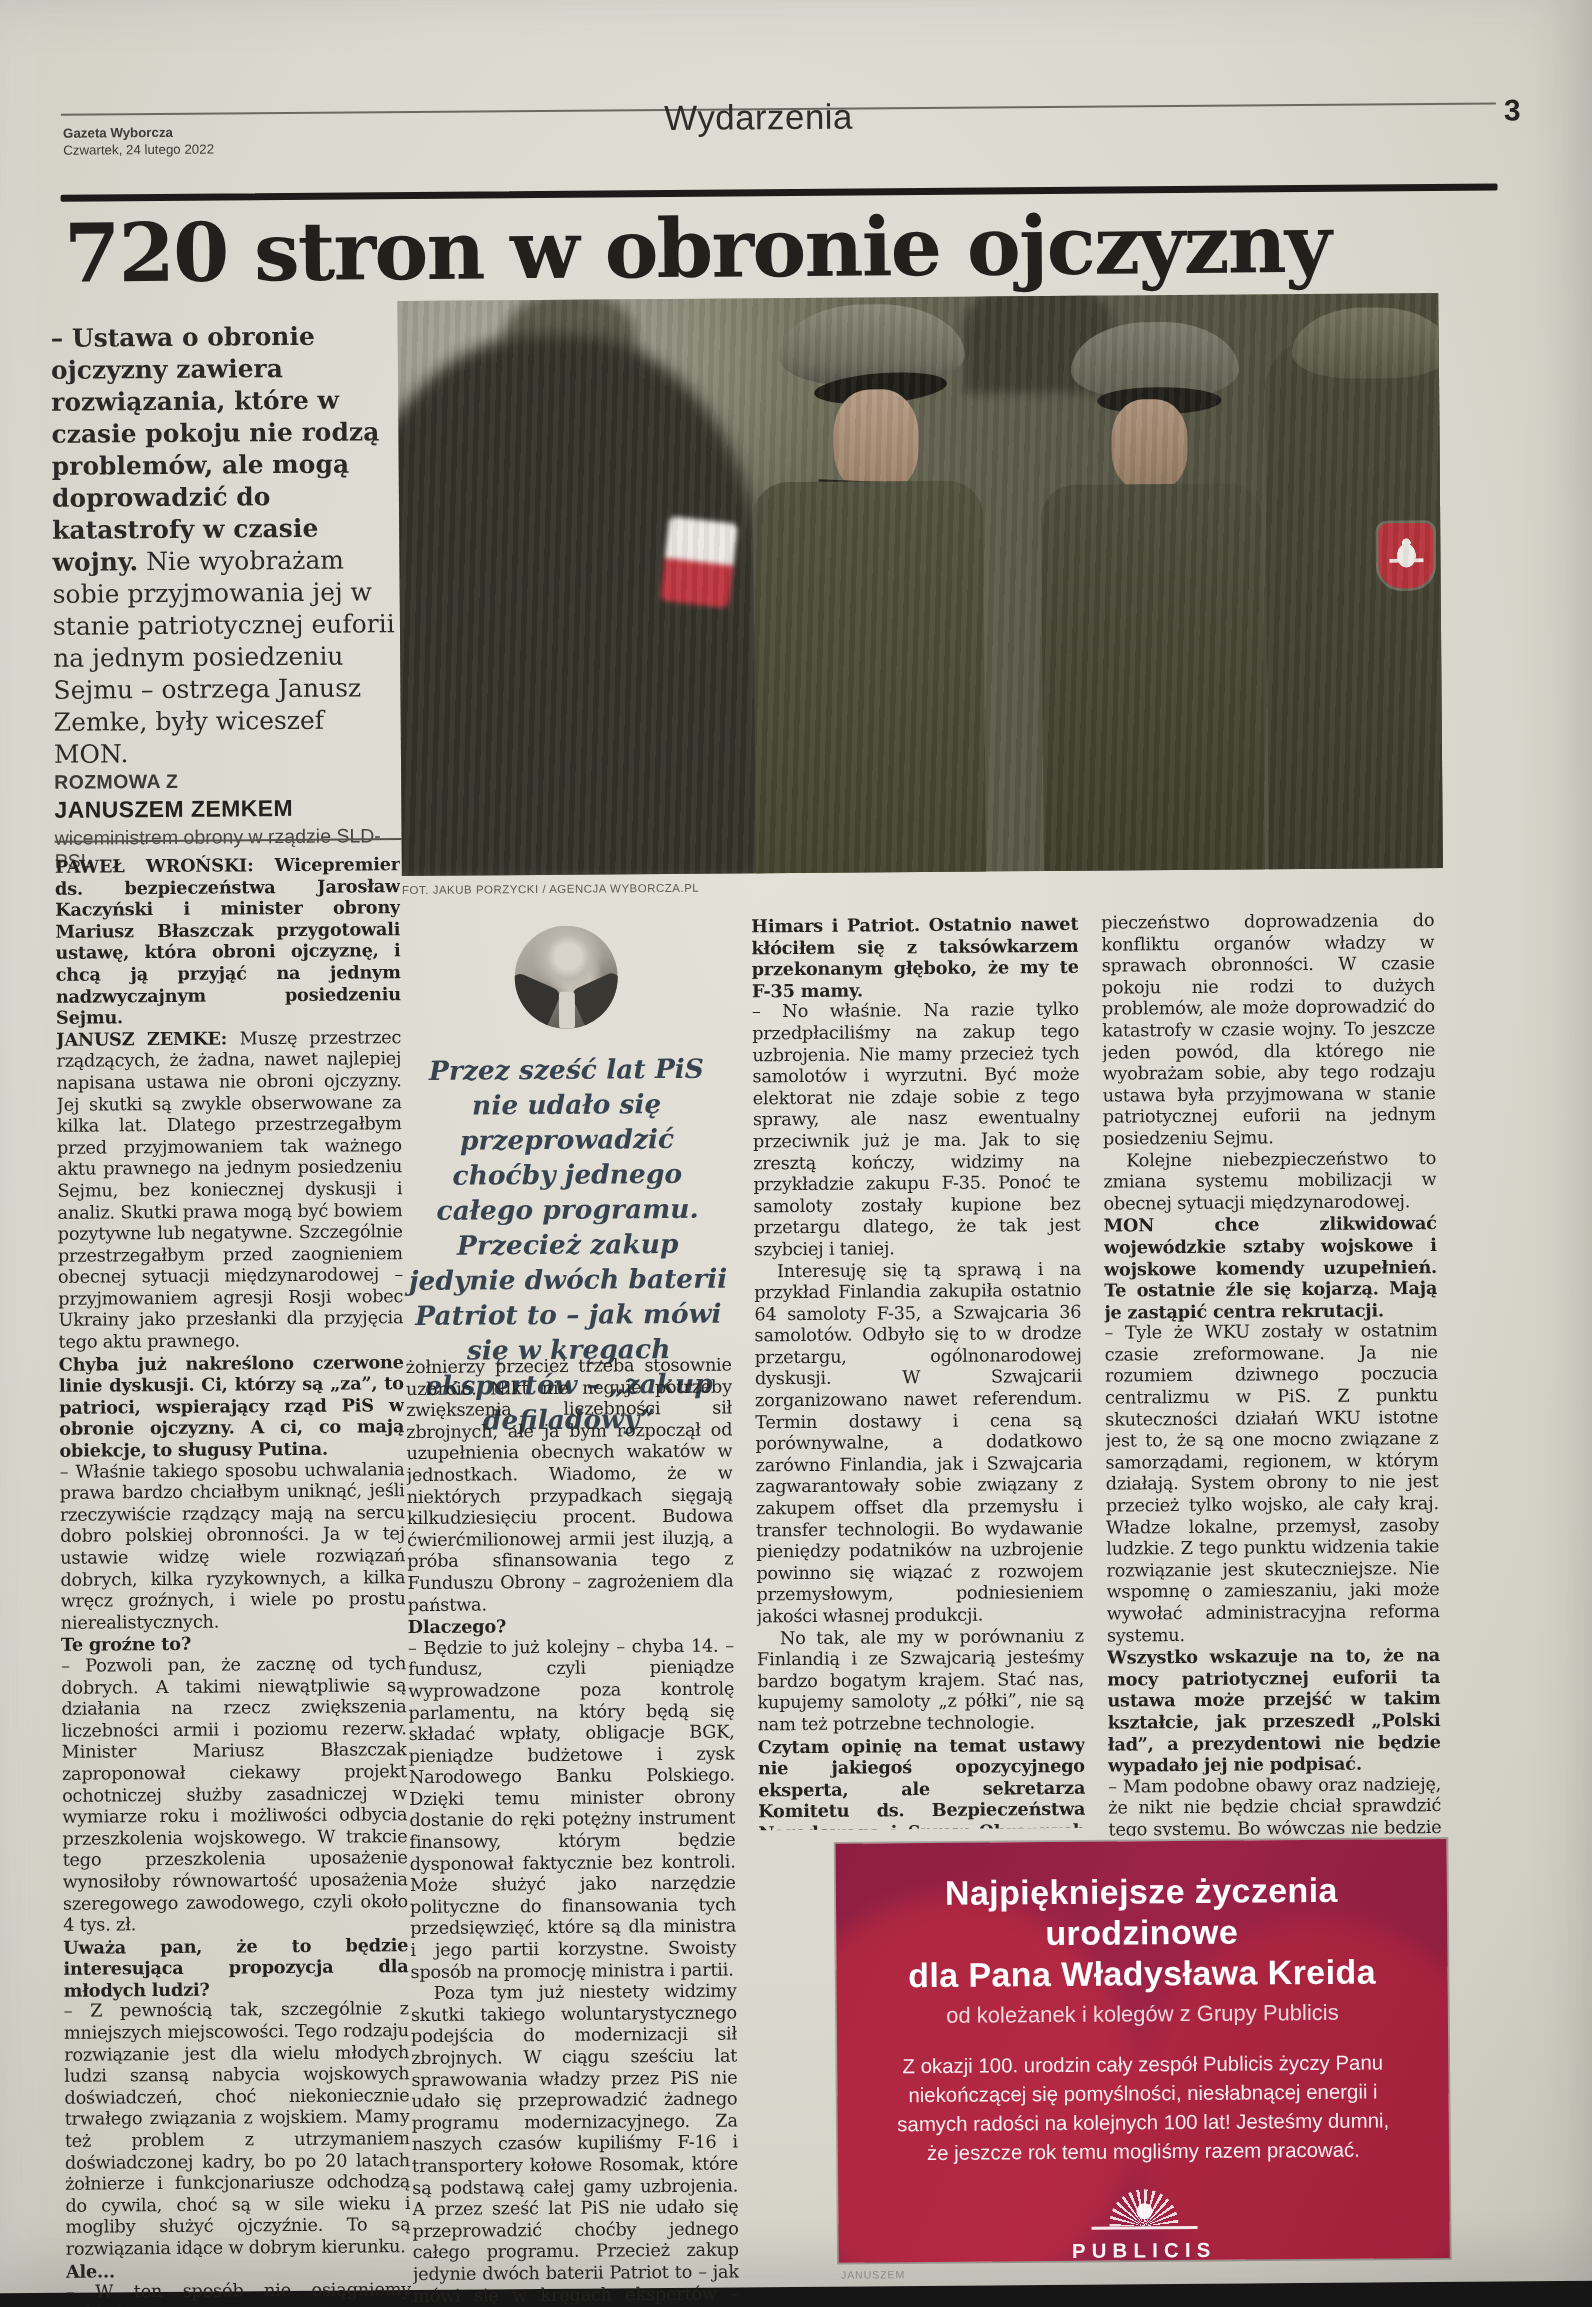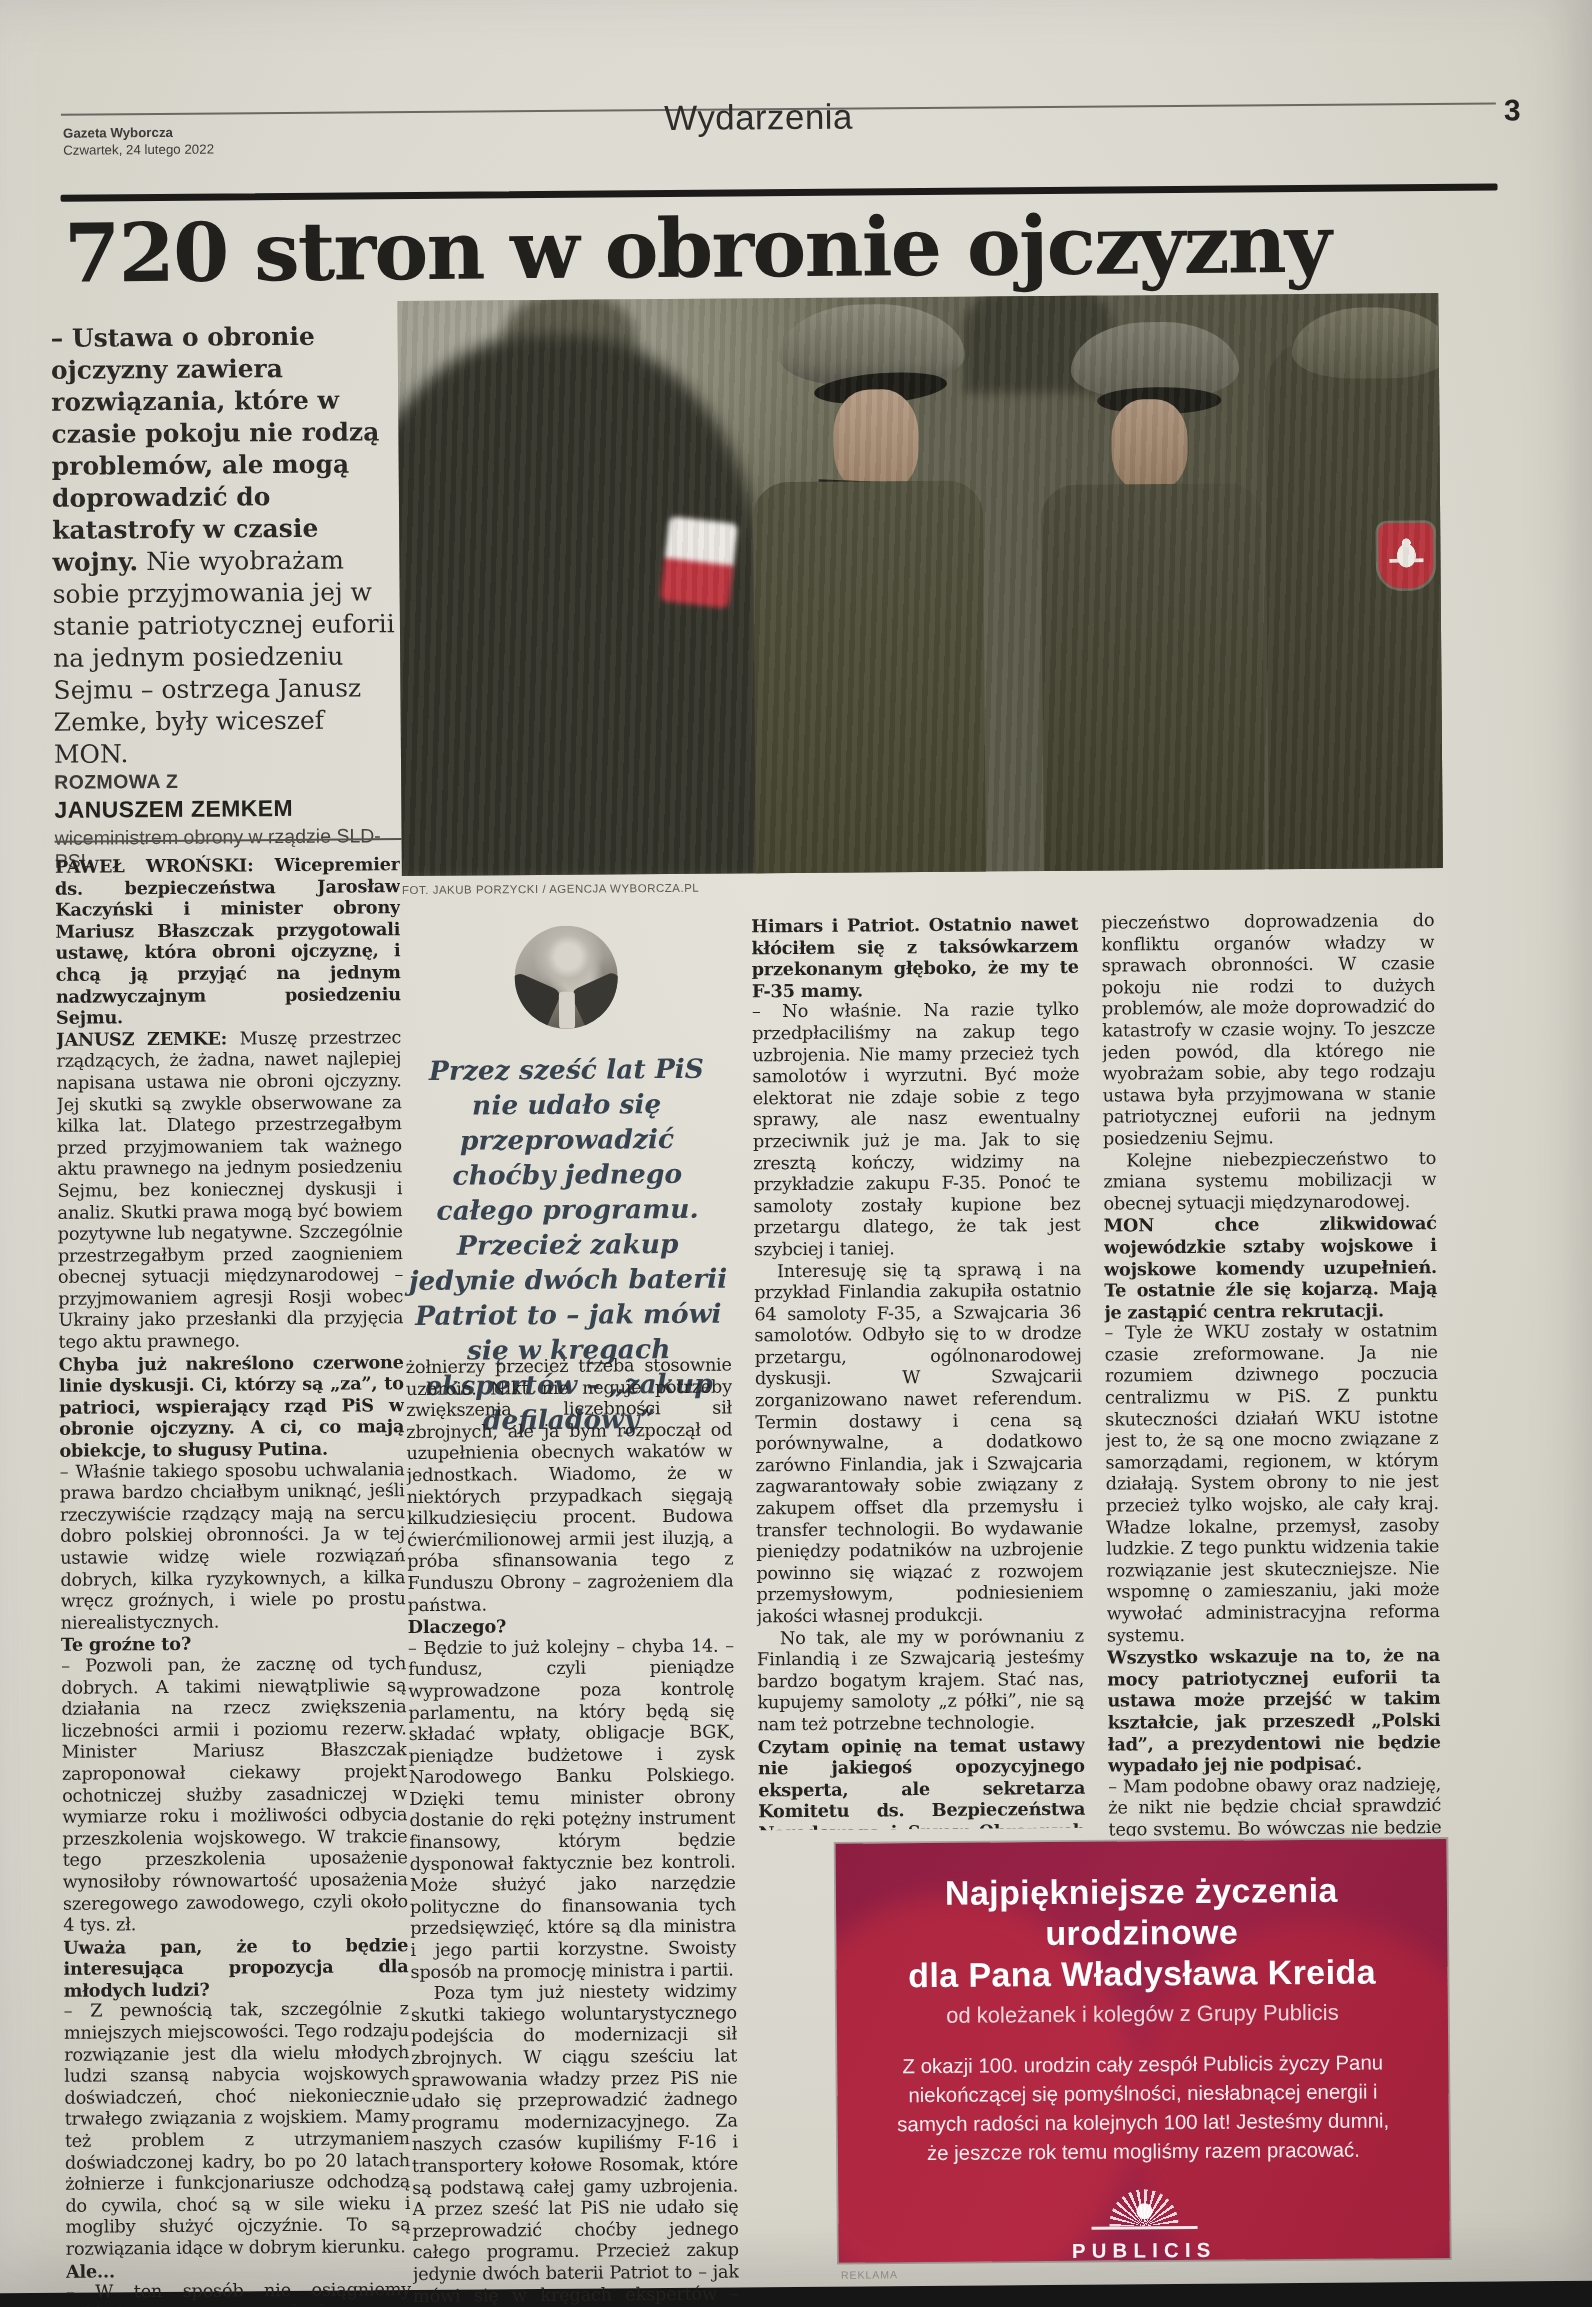--- a/index.html
+++ b/index.html
@@ -224,16 +224,16 @@
       <div class="ad-body">Z okazji 100. urodzin cały zespół Publicis życzy Panu niekończącej się pomyślności, niesłabnącej energii i samych radości na kolejnych 100 lat! Jesteśmy dumni, że jeszcze rok temu mogliśmy razem pracować.</div>
       <div class="lion"></div>
       <div class="lion-head"></div>
       <div class="lion-base"></div>
       <div class="ad-logo">
         <div>PUBLICIS</div>
         <div>GROUPE</div>
       </div>
     </div>
   </div>
-  <div class="abs ad-caption">REKLAMA</div>
+  <div class="abs ad-caption">JANUSZEM</div>
 
 </div>
 
 
 </body></html>

